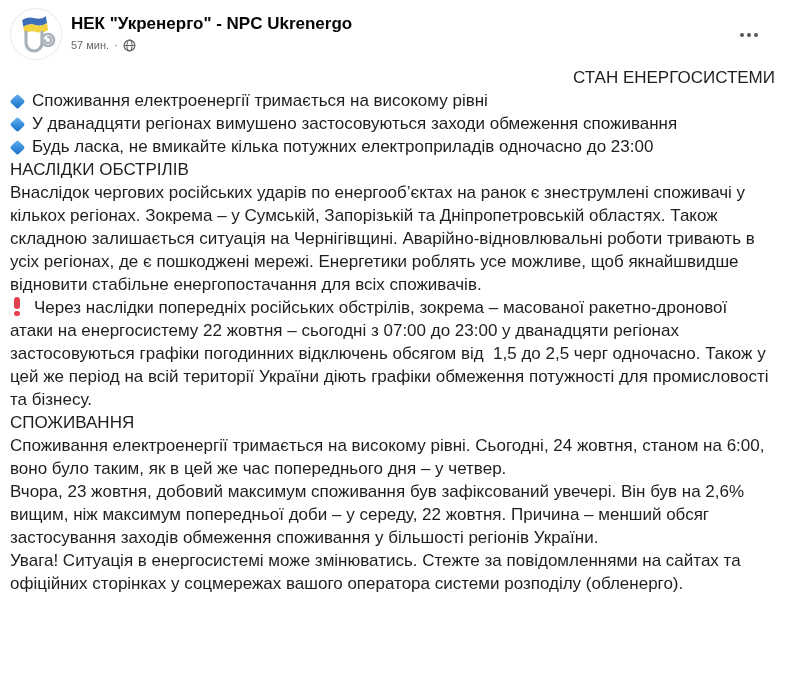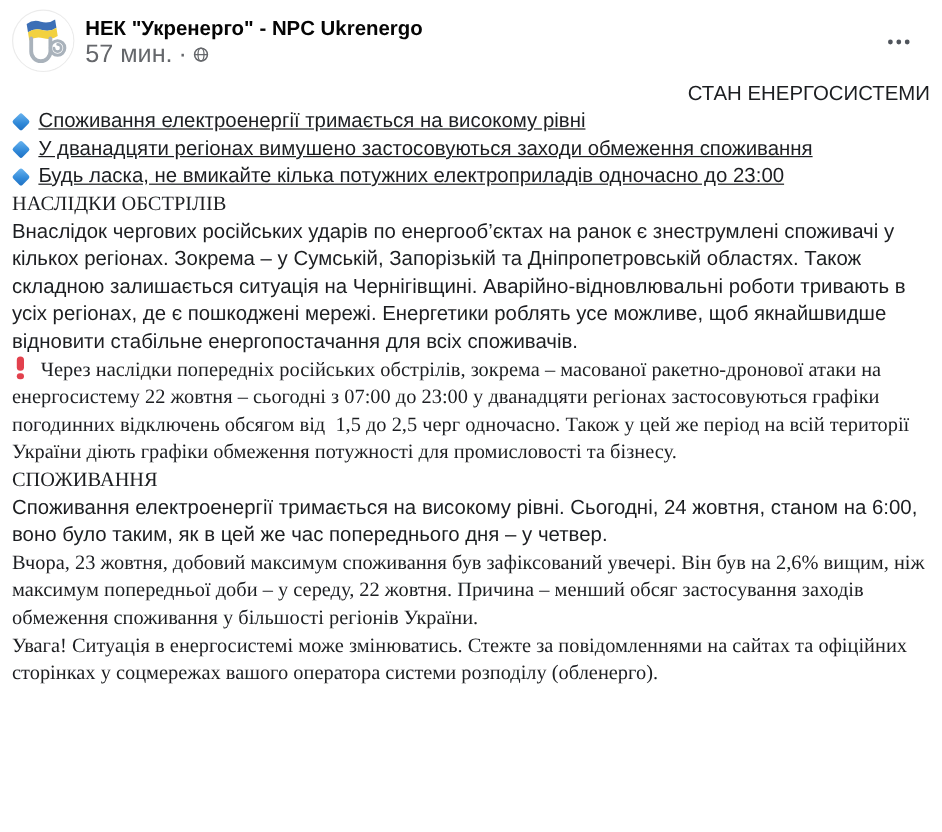--- a/index.html
+++ b/index.html
@@ -23,44 +23,44 @@
     border: 1px solid rgba(0,0,0,.08);
     background: #fff;
   }
   .hmeta { margin-left: 9px; padding-top: 5px; min-width: 0; }
   .page-name {
     font-size: 17px; font-weight: bold; color: #050505;
     line-height: 21px; cursor: pointer; white-space: nowrap;
   }
   .subline {
     display: flex; align-items: center; gap: 5px;
-    font-size: 21px; color: #65676b; line-height: 19px; margin-top: 2px;
+    font-size: 11px; color: #65676b; line-height: 19px; margin-top: 2px;
   }
   .subline .timestamp { cursor: pointer; }
   .globe { display: inline-flex; color: #65676b; }
   .more-btn {
     position: absolute; right: 18px; top: 22px;
     width: 36px; height: 26px; border: none; background: transparent;
     display: flex; align-items: center; justify-content: center; gap: 3px;
     cursor: pointer; border-radius: 6px;
   }
   .more-btn .dot {
     width: 4px; height: 4px; border-radius: 50%; background: #50555c;
   }
 
   
   .content {
     padding: 4px 10px 0 10px;
     font-size: 17px; line-height: 23px; color: #1c1e21;
   }
   .content p { margin: 0; }
-  .blk { margin-top: 9px; font-family: Liberation Serif, serif; }      
+  .blk { margin-top: 9px; }      
   .tight { margin-top: 0; }      
   .first { margin-top: 0; text-align: right; }
-  .bullet-line { margin-top: 0; text-decoration: underline; }
+  .bullet-line { margin-top: 0; }
 
   .diamond {
     display: inline-block; width: 11px; height: 11px;
     background: linear-gradient(135deg, #6cb6f0 0%, #2f88d8 60%, #1f6fc0 100%);
     transform: rotate(45deg);
     border-radius: 2px;
     margin: 0 9px 0 2px;
     vertical-align: -1px;
   }
   .excl {

